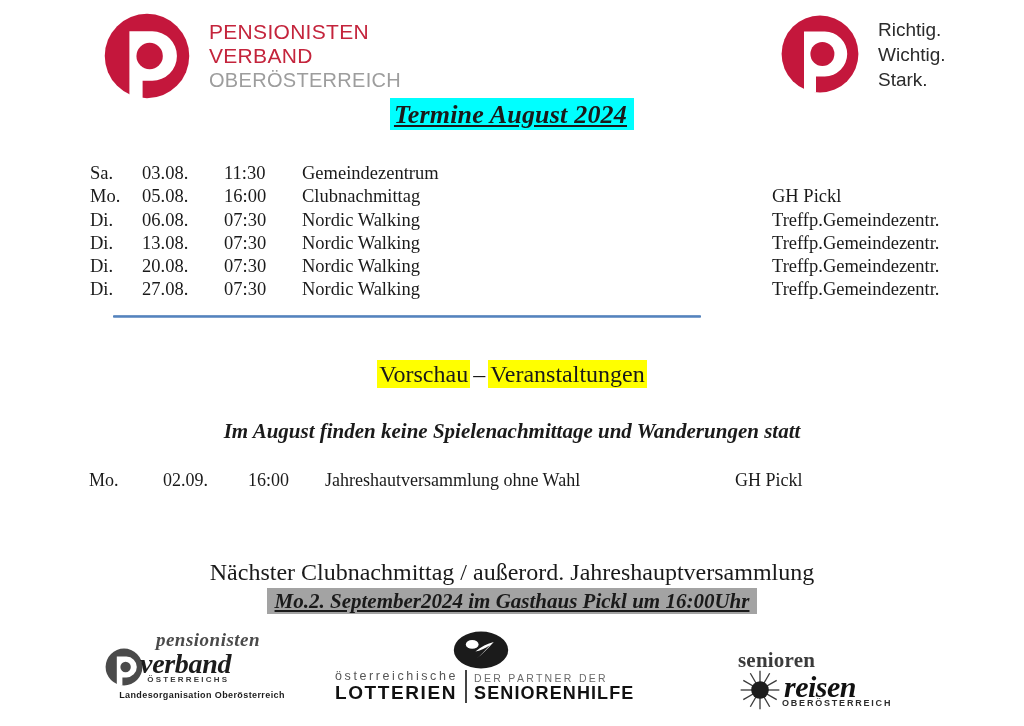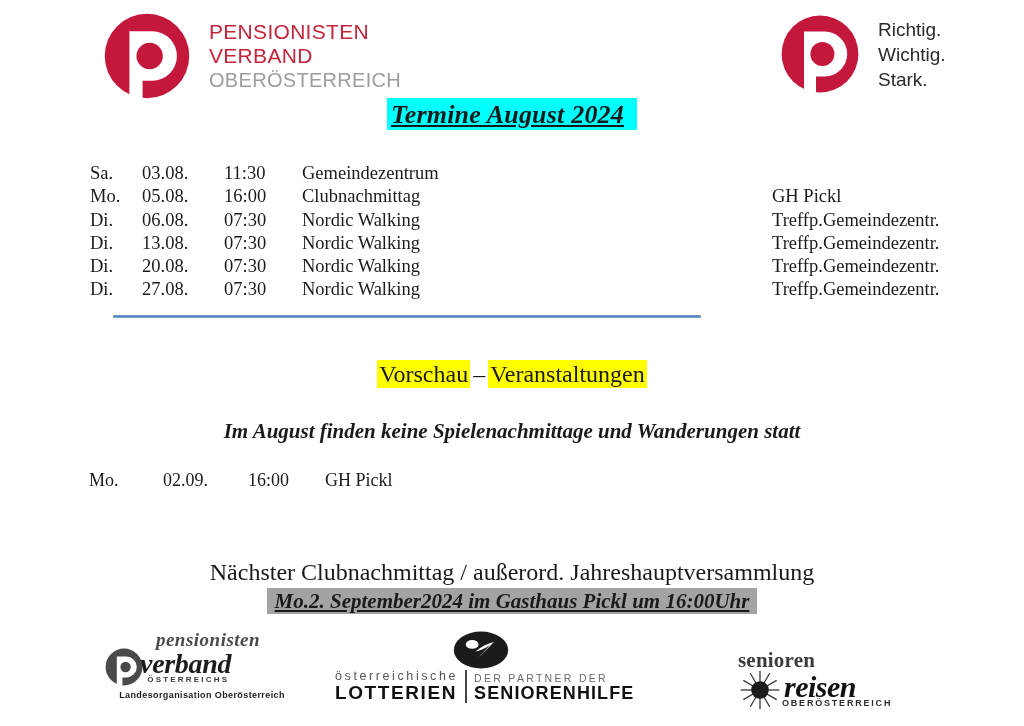--- a/index.html
+++ b/index.html
@@ -95,21 +95,21 @@
     left: 0;
     width: 1024px;
     text-align: center;
   }
   .doc-title .hl {
     background: #00ffff;
     font-weight: bold;
     font-style: italic;
     font-size: 26px;
     text-decoration: underline;
-    padding: 2px 13px 1px 4px;
+    padding: 2px 7px 1px 4px;
     letter-spacing: 0.2px;
   }
 
   
   .events {
     position: absolute;
     top: 163px;
     left: 0;
     width: 1024px;
   }
@@ -392,20 +392,21 @@
   <div class="vorschau">
     <span class="yh">Vorschau</span><span class="dash">–</span><span class="yh">Veranstaltungen</span>
   </div>
 
   <div class="notice">Im August finden keine Spielenachmittage und Wanderungen statt</div>
 
   <div class="sep-row">
     <div class="s-day">Mo.</div>
     <div class="s-date">02.09.</div>
     <div class="s-time">16:00</div>
+    <div class="s-title">Jahreshautversammlung ohne Wahl</div>
     <div class="s-place">GH Pickl</div>
   </div>
 
   <div class="announce">
     <div class="line1">Nächster Clubnachmittag / außerord. Jahreshauptversammlung</div>
     <div class="line2">
       <span class="yh">Mo.2. September2024 im Gasthaus Pickl um 16:00Uhr</span>
     </div>
   </div>
 

